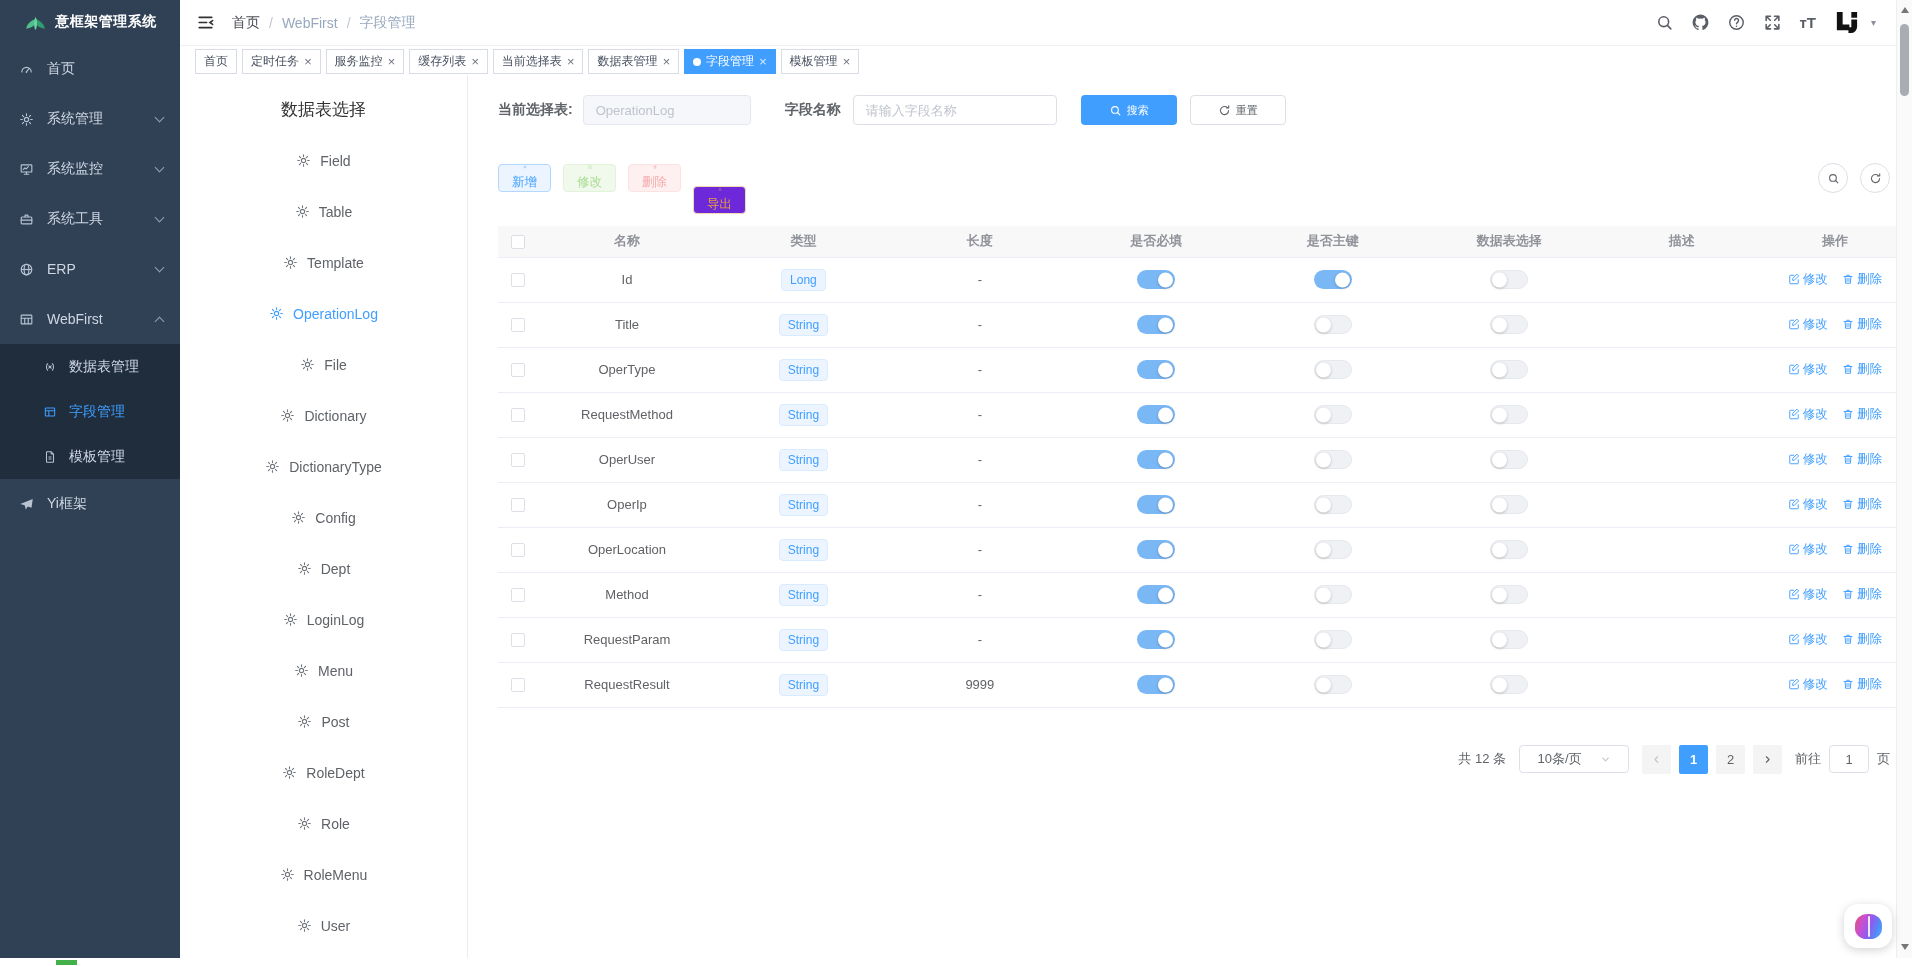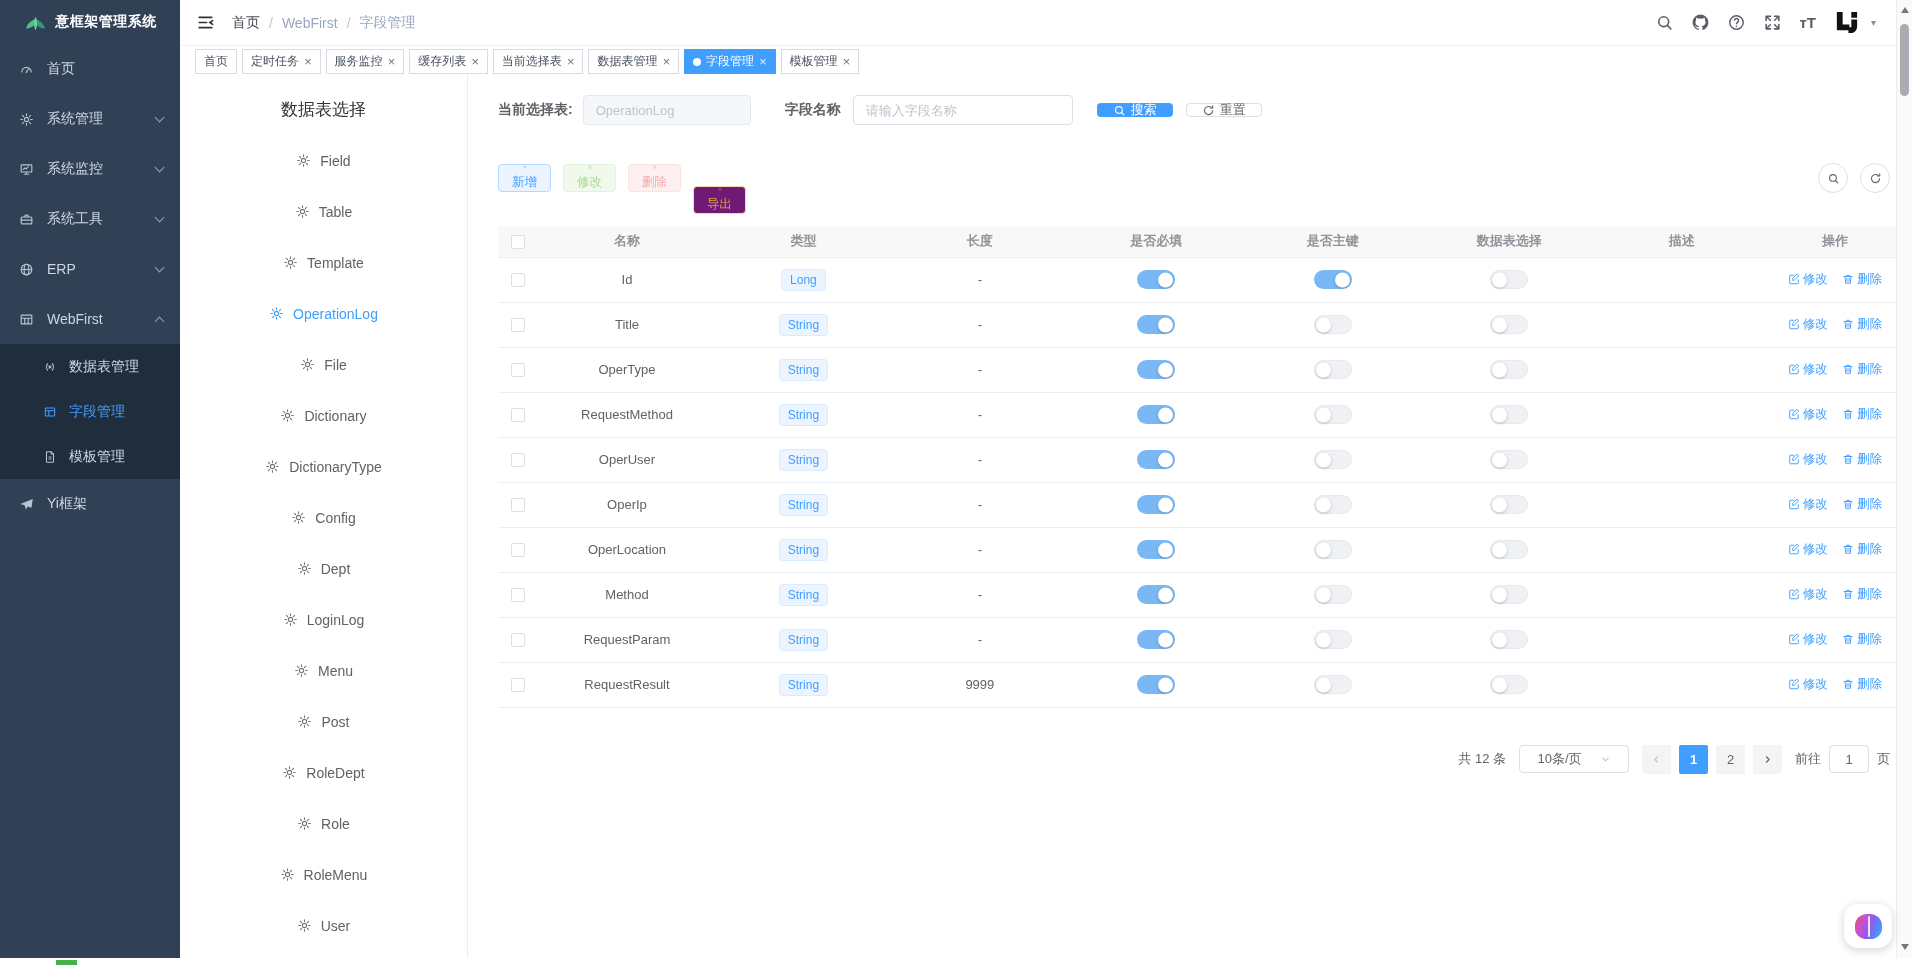--- a/index.html
+++ b/index.html
@@ -55,33 +55,33 @@
   .tree-item.selected .t-icon { color:#409eff; }
 
   .table-area { flex:1; min-width:0; padding:0 8px 0 30px; }
   .filter-row { margin-top:20px; display:flex; align-items:center; }
   .f-label { font-weight:bold; color:#5f6368; font-size:14px; white-space:nowrap; }
   .f-input { height:30px; border:1px solid #dcdfe6; border-radius:4px; padding:0 12px; font-size:13px; color:#606266; outline:none; font-family:inherit; }
   .f-input::placeholder { color:#c0c4cc; }
   .f-input.disabled { background:#f5f7fa; border-color:#e4e7ed; color:#bfc4cc; }
   .inp-table { width:168px; margin-left:10px; }
   .lbl-field { margin-left:34px;text-align:right; }
-  .inp-field { width:220px; margin-left:12px; }
-  .btn { height:14px; display:inline-flex; align-items:center; gap:5px; border-radius:4px; font-size:13px; padding:0 15px; border:1px solid transparent; cursor:pointer; font-family:inherit; }
+  .inp-field { width:204px; margin-left:12px; }
+  .btn { height:30px; display:inline-flex; align-items:center; gap:5px; border-radius:4px; font-size:11px; padding:0 27px; border:1px solid transparent; cursor:pointer; font-family:inherit; }
   .btn svg { width:13px; height:13px; }
   .btn-search { margin-left:24px; background:#409eff; color:#fff; }
   .btn-reset { margin-left:13px; background:#fff; border-color:#dcdfe6; color:#5f6368; }
 
   .toolbar { margin-top:17px; display:flex; align-items:center; gap:12px; }
   .btn-sm { height:28px; padding:0 13px; font-size:12.5px;flex-direction:column; }
   .btn-sm svg { width:12px; height:12px; }
   .btn-add { background:#ecf5ff; border-color:#b3d8ff; color:#409eff; }
   .btn-edit { background:#f0f9eb; border-color:#e1f3d8; color:#a8db90; }
   .btn-del { background:#fef0f0; border-color:#fde2e2; color:#f4abab; }
-  .btn-export { background:#701a75; border-color:#f5dab1; color:#e6a23c;margin-top:44px; }
+  .btn-export { background:#6d28d9; border-color:#f5dab1; color:#e6a23c;margin-top:44px; }
   .tool-right { margin-left:auto; display:flex; gap:12px; padding-right:14px; }
   .circle-btn { width:30px; height:30px; border-radius:50%; border:1px solid #dcdfe6; background:#fff; display:flex; align-items:center; justify-content:center; color:#5f6368; cursor:pointer; }
   .circle-btn svg { width:13px; height:13px; }
 
   .data-table { margin-top:12px; width:100%; border-collapse:collapse; table-layout:fixed; font-size:13px; }
   .data-table th { height:31px; background:#f8f8f9; color:#909399; font-weight:bold; font-size:13px; text-align:center; border-bottom:1px solid #ebeef5; }
   .data-table td { height:45px; text-align:center; border-bottom:1px solid #ebeef5; color:#606266; overflow:hidden; white-space:nowrap; }
   .cbx { display:inline-block; width:14px; height:14px; border:1px solid #dcdfe6; border-radius:2px; background:#fff; cursor:pointer; vertical-align:middle; }
   .tag { display:inline-block; background:#ecf5ff; border:1px solid #d9ecff; color:#409eff; font-size:12px; height:22px; line-height:20px; padding:0 8px; border-radius:4px; }
   .switch { display:inline-block; width:38px; height:19px; border-radius:10px; position:relative; cursor:pointer; vertical-align:middle; }

